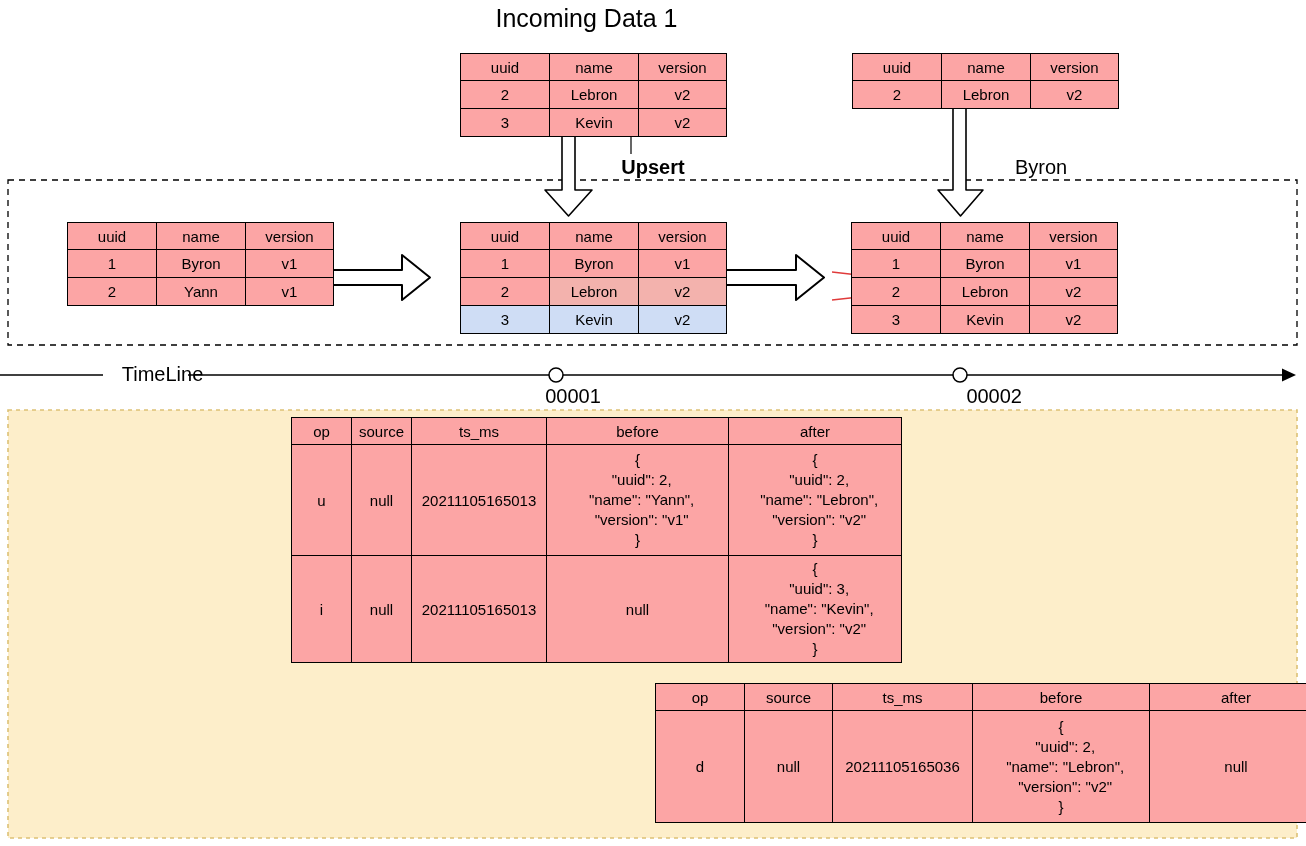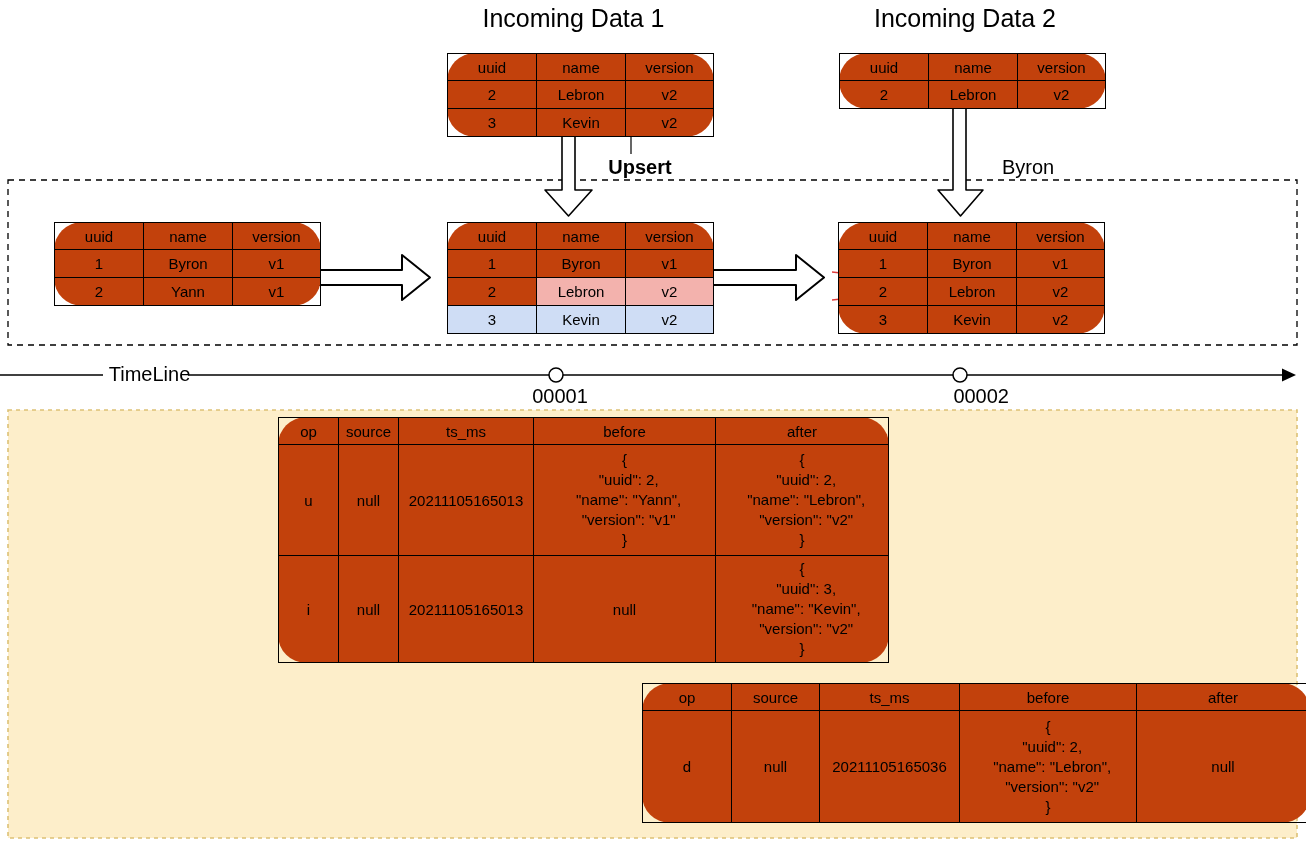--- a/index.html
+++ b/index.html
@@ -1,26 +1,26 @@
 <!DOCTYPE html>
 <html style="--red-fill: #f3b2ad; --red-stroke: #8f4743; --blue-fill: #cfddf5; --blue-stroke: #7e99cc; --yellow-fill: #fdeeca; --yellow-stroke: #ddc175; --cross-red: #e03b3b;"><head>
 <meta charset="utf-8">
 <style>
   html,body{margin:0;padding:0;background:#fff;}
   body{width:1306px;height:846px;position:relative;overflow:hidden;
        font-family:"Liberation Sans",sans-serif;color:#000;}
   .abs{position:absolute;}
   svg.overlay{position:absolute;left:0;top:0;z-index:1;pointer-events:none;}
-  .layer{position:absolute;left:4px;top:0;z-index:2;width:1089px;height:846px;pointer-events:none;}
+  .layer{position:absolute;left:17px;top:0;z-index:2;width:1089px;height:846px;pointer-events:none;}
   .layer > *{pointer-events:auto;}
 
   .big-title{font-size:25px;text-align:center;white-space:nowrap;}
   .mid-label{font-size:20px;text-align:center;white-space:nowrap;}
 
-  table.dtable{border-collapse:collapse;background:#c2410c;table-layout:fixed;position:absolute;border-radius:28px;}
+  table.dtable{border-collapse:collapse;background:#fca5a5;table-layout:fixed;position:absolute;}
   table.dtable th,table.dtable td{border:1px solid #000;font-weight:400;font-size:15px;
       text-align:center;vertical-align:middle;padding:0 2px;overflow:hidden;}
   table.dtable th{height:26px;}
   table.dtable td{height:27px;}
 
   
   .t3{width:253px;}
   .t3 tr > *:nth-child(1){width:84px;}
   .t3 tr > *:nth-child(2){width:84px;}
   .t3 tr > *:nth-child(3){width:83px;}
@@ -86,21 +86,20 @@
     <line x1="188" y1="375" x2="1283" y2="375" stroke="#000" stroke-width="1.5"></line>
     <path d="M1282,368.5 L1296,375 L1282,381.5 Z" fill="#000"></path>
     <circle cx="556" cy="375" r="7" fill="#fff" stroke="#000" stroke-width="1.5"></circle>
     <circle cx="960" cy="375" r="7" fill="#fff" stroke="#000" stroke-width="1.5"></circle>
   </g>
 </svg>
 
 <div class="layer">
 
   <div class="abs big-title" style="left:443px;top:4px;width:253px;">Incoming Data 1</div>
-  <div class="abs big-title" style="left:835px;top:4px;width:252px;">Incoming Data 2</div>
 
   <table id="tbl-incoming1" class="dtable t3">
       <thead>
         <tr>
           <th>uuid</th>
           <th>name</th>
           <th>version</th>
         </tr>
       </thead>
       <tbody>

